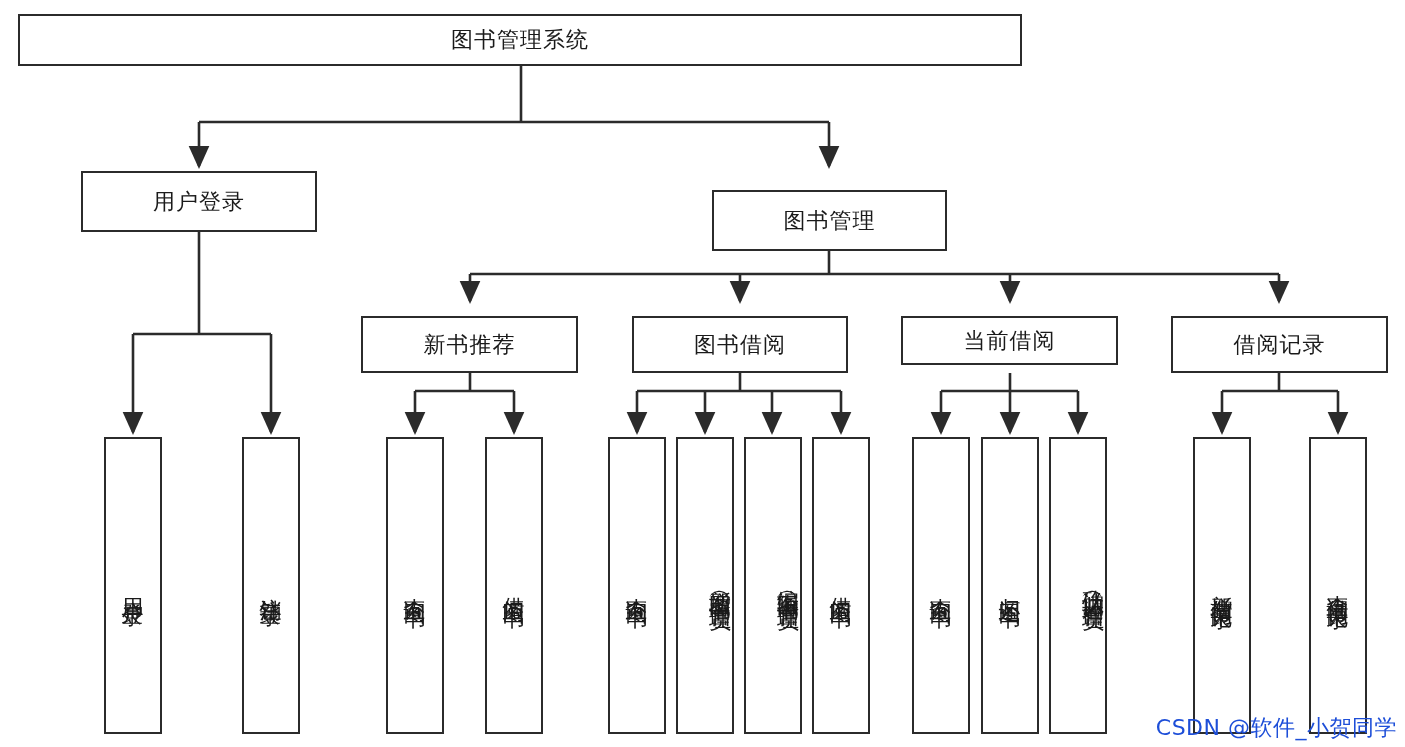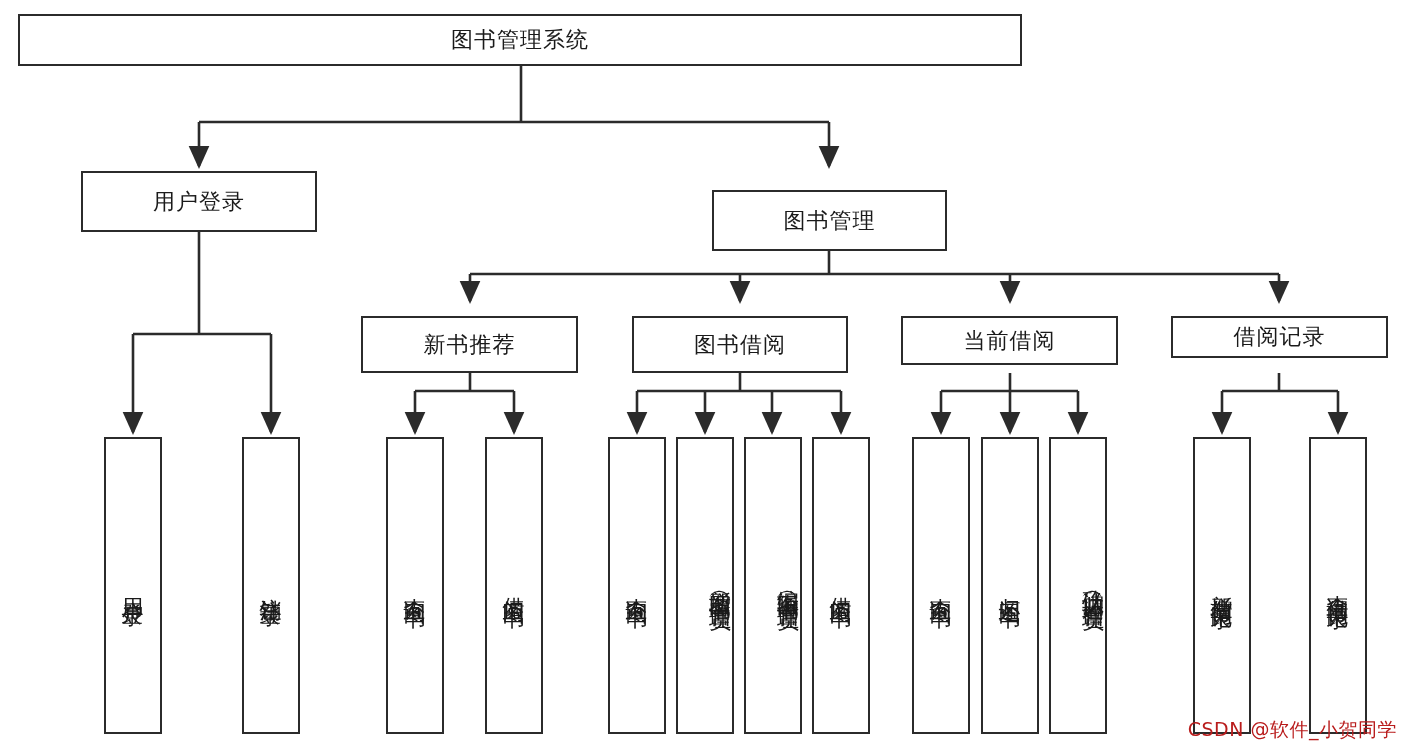--- a/index.html
+++ b/index.html
@@ -53,22 +53,22 @@
     text-orientation: upright;
     display: block;
   }
   .node.v-top {
     align-items: flex-start;
   }
   .watermark {
     position: absolute;
     right: 8px;
     bottom: 4px;
-    font-size: 19px;
-    color: #b91c1c;
+    font-size: 22px;
+    color: #1d4ed8;
     letter-spacing: 0.5px;
     white-space: nowrap;
     user-select: none;
   }
 </style>
 </head>
 <body>
 
 <div id="canvas">
 
@@ -137,21 +137,21 @@
 
   <div class="node h-node" style="left:361px; top:316px; width:217px; height:57px;justify-content:center;">
     <span>新书推荐</span>
   </div>
   <div class="node h-node" style="left:632px; top:316px; width:216px; height:57px;">
     <span>图书借阅</span>
   </div>
   <div class="node h-node" style="left:901px; top:316px; width:217px; height:49px;">
     <span>当前借阅</span>
   </div>
-  <div class="node h-node" style="left:1171px; top:316px; width:217px; height:42px;font-family:Liberation Mono, monospace;">
+  <div class="node h-node" style="left:1171px; top:316px; width:217px; height:57px;font-family:Liberation Mono, monospace;">
     <span>借阅记录</span>
   </div>
 
   <div class="node v-node" style="left:104px; top:437px; width:58px; height:297px;">
     <span class="vtext">用户登录</span>
   </div>
   <div class="node v-node" style="left:242px; top:437px; width:58px; height:297px;">
     <span class="vtext">注销登录</span>
   </div>
 

